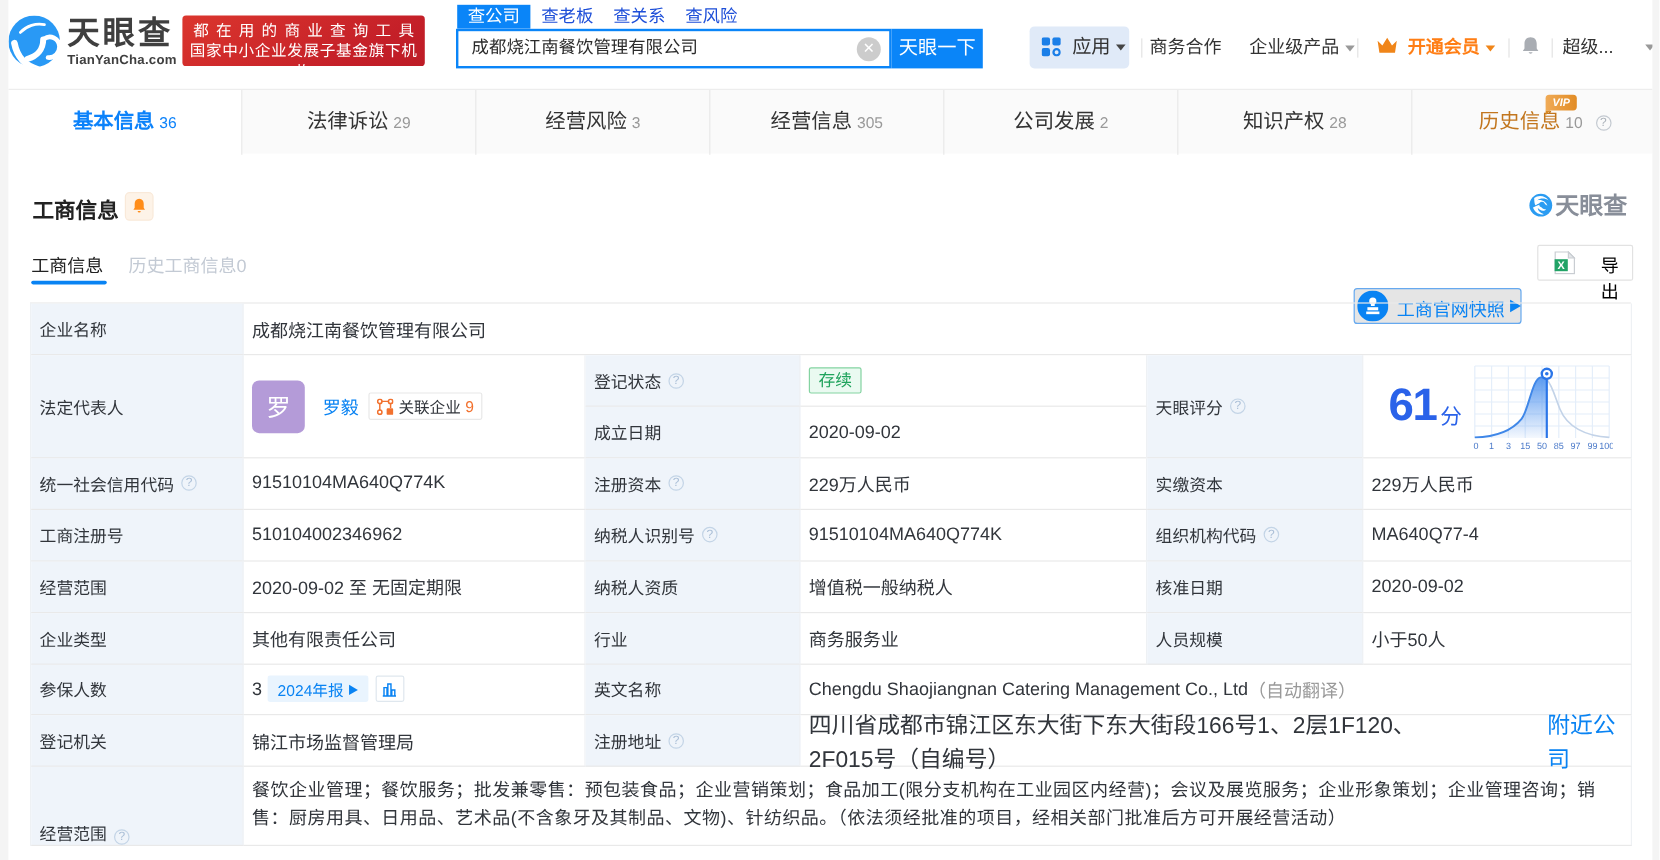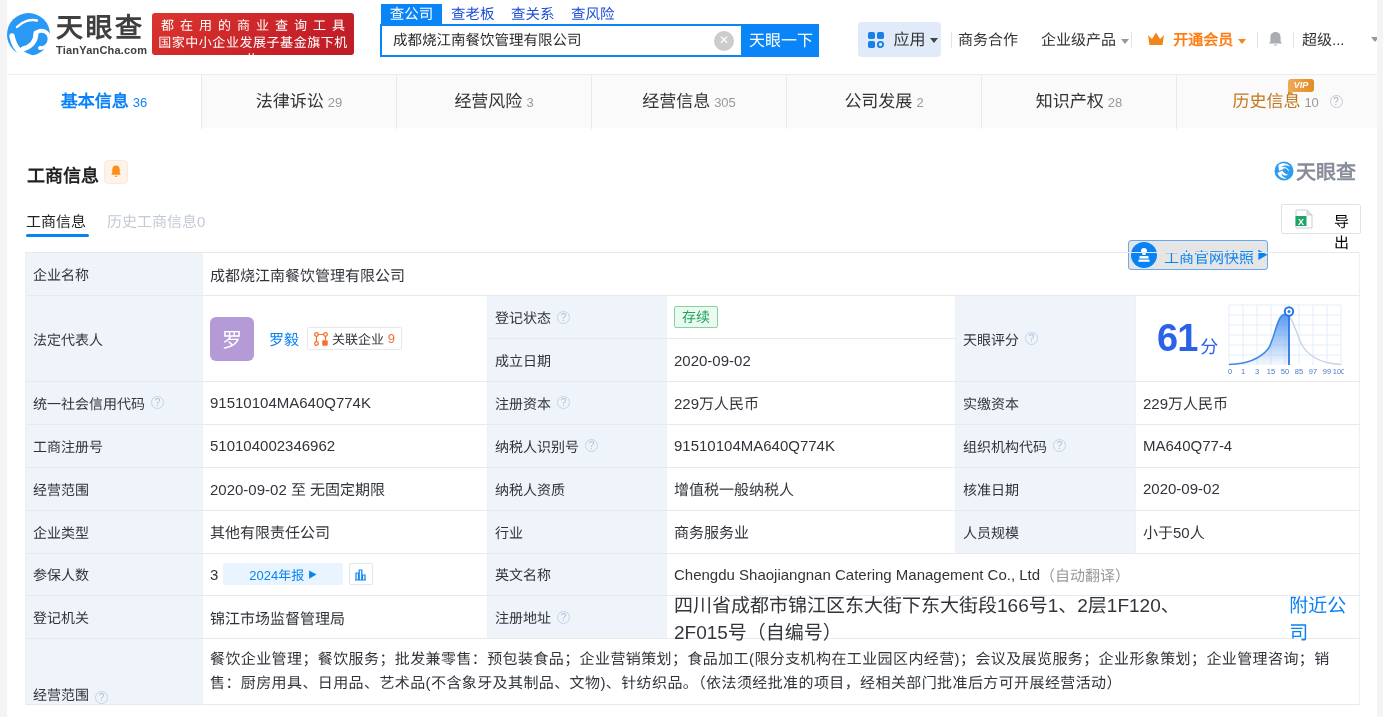--- a/index.html
+++ b/index.html
@@ -245,21 +245,21 @@
 
   <div class="lb">企业类型</div>
   <div>其他有限责任公司</div>
   <div class="lb">行业</div>
   <div>商务服务业</div>
   <div class="lb">人员规模</div>
   <div>小于50人</div>
 
   <div class="lb">参保人数</div>
   <div>3
-    <span style="display:inline-flex;align-items:center;height:22px;background:#e9f4fe;border-radius:2px;padding:0 26px;margin-left:5px;font-size:13px;color:#0983f3;">2024年报&nbsp;<span style="font-size:9px">▶</span></span>
+    <span style="display:inline-flex;align-items:center;height:22px;background:#e9f4fe;border-radius:2px;padding:0 8px;margin-left:5px;font-size:13px;color:#0983f3;">2024年报&nbsp;<span style="font-size:9px">▶</span></span>
     <span style="display:inline-flex;align-items:center;justify-content:center;width:24px;height:22px;border:1px solid #dfe7ee;border-radius:2px;margin-left:6px;">
       <svg width="13" height="13" viewBox="0 0 13 13">
           <path d="M1,12 L12,12 M2,12 L2,5 L4.5,5 L4.5,12 M5.2,12 L5.2,2 L7.8,2 L7.8,12 M8.5,12 L8.5,7 L11,7 L11,12" stroke="#0983f3" stroke-width="1.2" fill="none"></path>
         </svg>
     </span>
   </div>
   <div class="lb">英文名称</div>
   <div style="grid-column:4/7">Chengdu Shaojiangnan Catering Management Co., Ltd<span class="gray">（自动翻译）</span></div>
 
   <div class="lb">登记机关</div>

